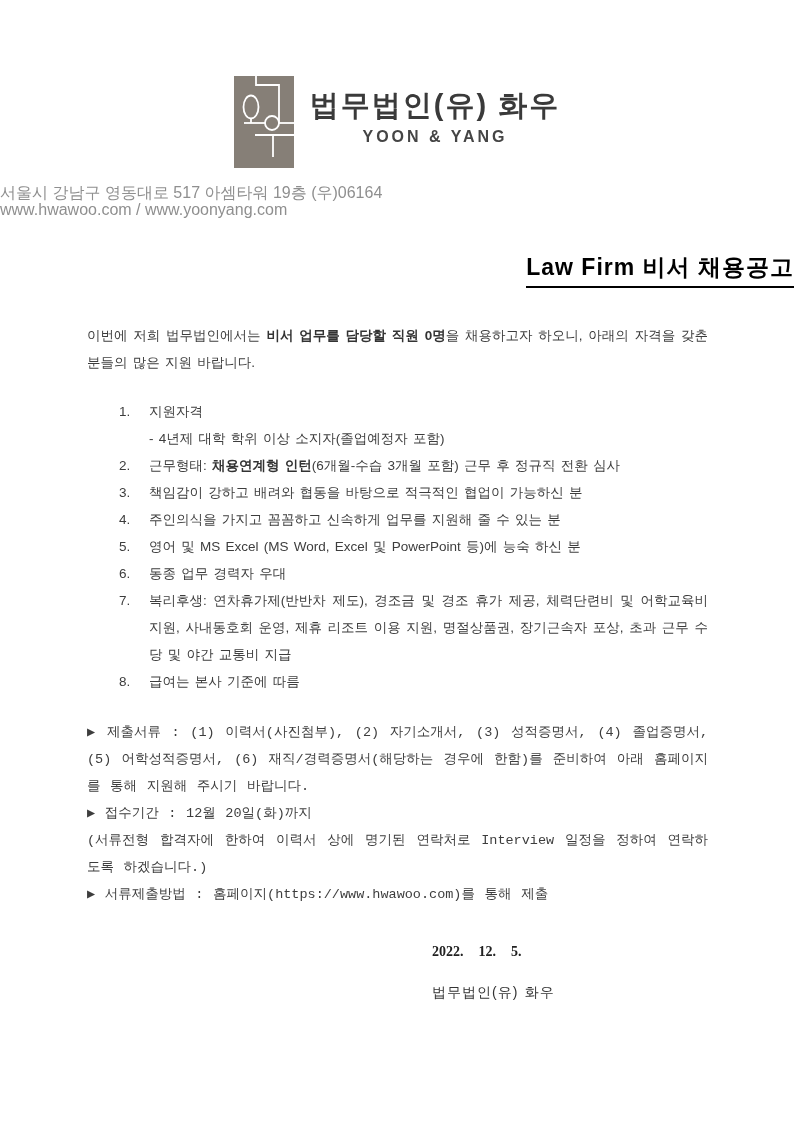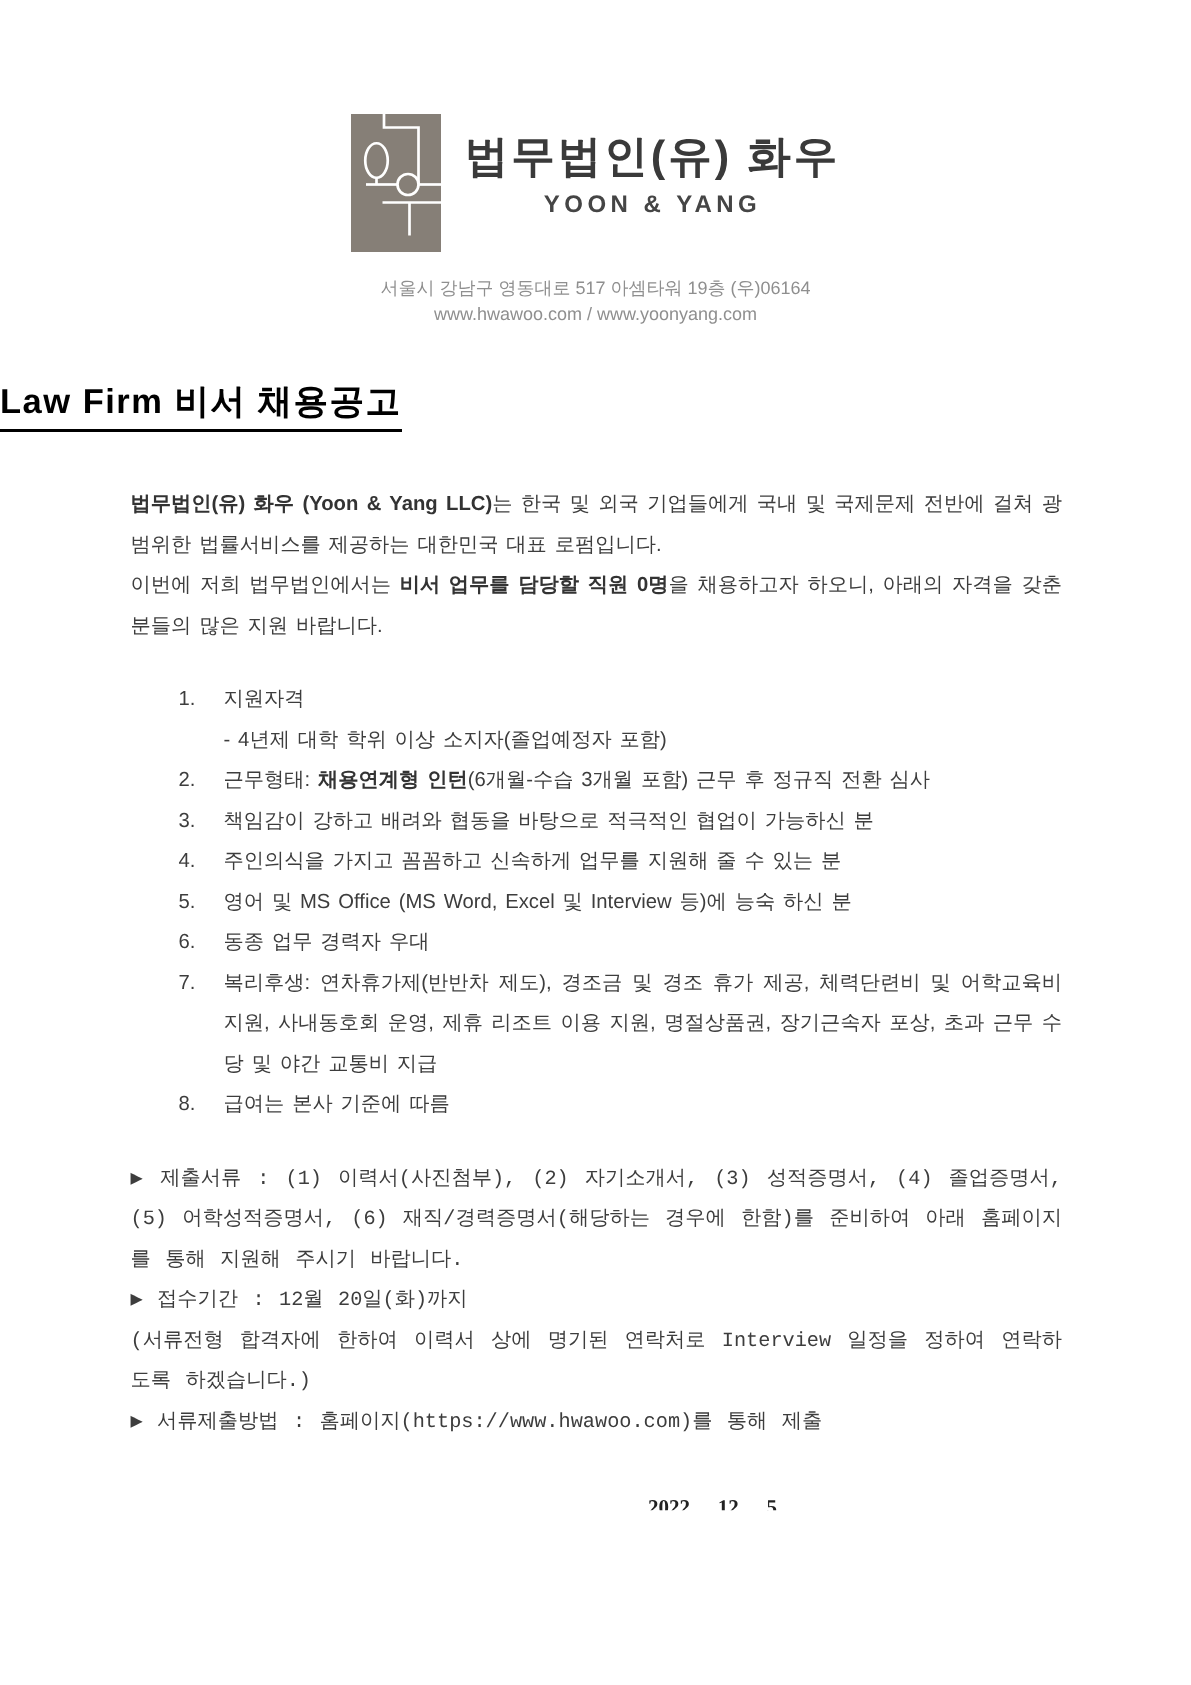--- a/index.html
+++ b/index.html
@@ -40,27 +40,26 @@
   }
   .logo-subname{
     margin-top:6px;
     font-size:16px;
     font-weight:700;
     color:#454545;
     letter-spacing:3px;
   }
   .address-block{
     margin-top:16px;
-    text-align:center;
     color:var(--muted-color);
-    font-size:12px;
+    font-size:16px;
     line-height:17px;
   }
   
-  .title-wrap{margin-top:34px;text-align:left;}
+  .title-wrap{margin-top:34px;text-align:right;}
   .doc-title{
     display:inline-block;
     font-size:23px;
     font-weight:bold;
     color:#000;
     letter-spacing:1px;
     border-bottom:2.5px solid #000;
     padding-bottom:3px;
   }
   
@@ -137,21 +136,20 @@
     <div>서울시 강남구 영동대로 517 아셈타워 19층 (우)06164</div>
     <div>www.hwawoo.com / www.yoonyang.com</div>
   </div>
 
   <div class="title-wrap">
     <span class="doc-title">Law Firm 비서 채용공고</span>
   </div>
 
   <div class="content">
 
-    <p><b>법무법인(유) 화우 (Yoon &amp; Yang LLC)</b><span>는 한국 및 외국 기업들에게 국내 및 국제문제 전반에 걸쳐 광범위한 법률서비스를 제공하는 대한민국 대표 로펌입니다.</span></p>
 
     <p><span>이번에 저희 법무법인에서는 </span><b>비서 업무를 담당할 직원 0명</b><span>을 채용하고자 하오니, 아래의 자격을 갖춘 분들의 많은 지원 바랍니다.</span></p>
 
     <div class="numbered-list">
 
       <div class="list-item">
         <span class="item-number">1.</span>
         <span class="item-body"><span>지원자격</span><b></b><span></span><span class="item-subline" style="display:block;">- 4년제 대학 학위 이상 소지자(졸업예정자 포함)</span></span>
       </div>
 
@@ -165,21 +163,21 @@
         <span class="item-body"><span>책임감이 강하고 배려와 협동을 바탕으로 적극적인 협업이 가능하신 분</span></span>
       </div>
 
       <div class="list-item">
         <span class="item-number">4.</span>
         <span class="item-body"><span>주인의식을 가지고 꼼꼼하고 신속하게 업무를 지원해 줄 수 있는 분</span></span>
       </div>
 
       <div class="list-item">
         <span class="item-number">5.</span>
-        <span class="item-body"><span>영어 및 MS Office (MS Word, Excel 및 Interview 등)에 능숙 하신 분</span></span>
+        <span class="item-body"><span>영어 및 MS Excel (MS Word, Excel 및 PowerPoint 등)에 능숙 하신 분</span></span>
       </div>
 
       <div class="list-item">
         <span class="item-number">6.</span>
         <span class="item-body"><span>동종 업무 경력자 우대</span></span>
       </div>
 
       <div class="list-item">
         <span class="item-number">7.</span>
         <span class="item-body"><span>복리후생: 연차휴가제(반반차 제도), 경조금 및 경조 휴가 제공, 체력단련비 및 어학교육비 지원, 사내동호회 운영, 제휴 리조트 이용 지원, 명절상품권, 장기근속자 포상, 초과 근무 수당 및 야간 교통비 지급</span></span>

